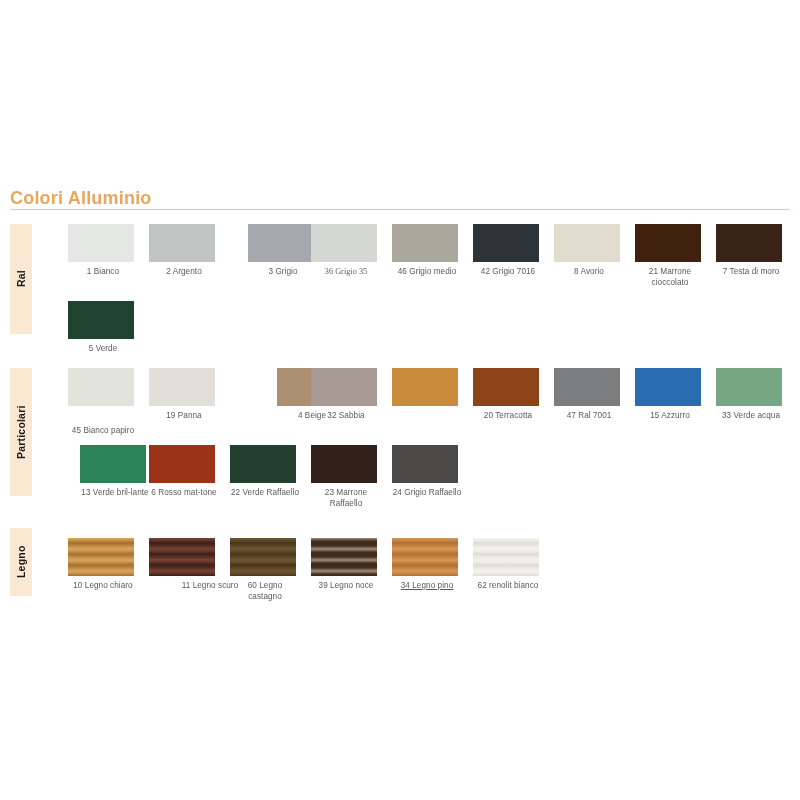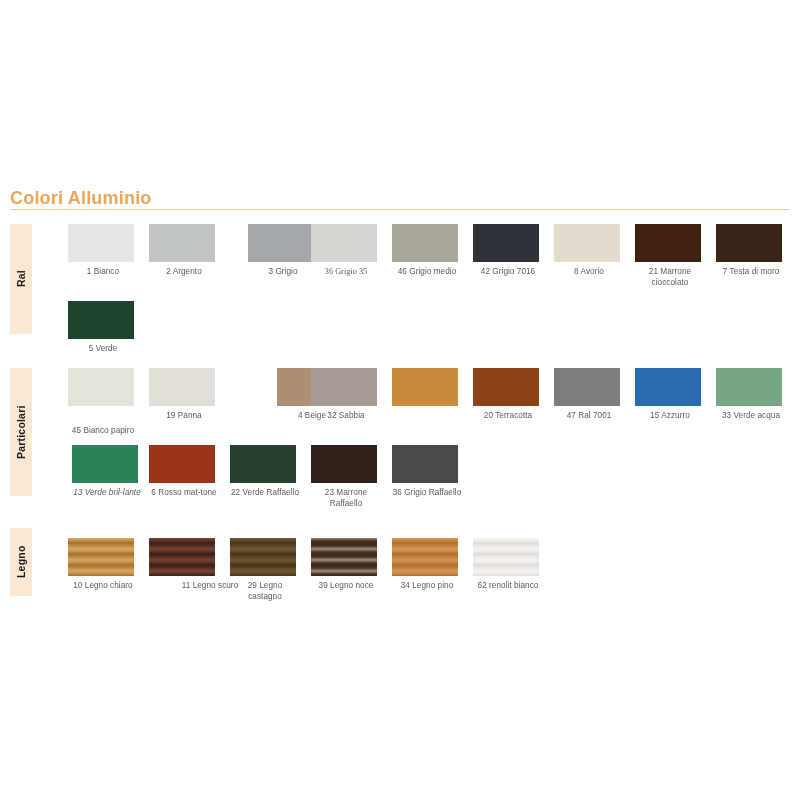--- a/index.html
+++ b/index.html
@@ -204,68 +204,68 @@
             <div class="swatch-cell" style="left: 567px;">
               <div class="swatch-chip" style="background: rgb(42, 108, 176);"></div>
               <div class="swatch-label" style="color: rgb(90, 90, 90);">15 Azzurro</div>
             </div>
             <div class="swatch-cell" style="left: 648px;">
               <div class="swatch-chip" style="background: rgb(119, 166, 132);"></div>
               <div class="swatch-label" style="color: rgb(90, 90, 90);">33 Verde acqua</div>
             </div>
           </div>
           <div class="swatch-row">
-            <div class="swatch-cell" style="left: 4px; font-style: italic;">
+            <div class="swatch-cell" style="left: 12px;">
               <div class="swatch-chip" style="background: rgb(44, 130, 87);"></div>
               <div class="swatch-label" style="color: rgb(90, 90, 90);">13 Verde bril-lante</div>
             </div>
             <div class="swatch-cell" style="left: 81px;">
               <div class="swatch-chip" style="background: rgb(154, 51, 24);"></div>
               <div class="swatch-label" style="color: rgb(90, 90, 90);">6 Rosso mat-tone</div>
             </div>
             <div class="swatch-cell" style="left: 162px;">
               <div class="swatch-chip" style="background: rgb(35, 64, 47);"></div>
               <div class="swatch-label" style="color: rgb(90, 90, 90);">22 Verde Raffaello</div>
             </div>
             <div class="swatch-cell" style="left: 243px;">
               <div class="swatch-chip" style="background: rgb(50, 33, 26);"></div>
               <div class="swatch-label" style="color: rgb(90, 90, 90);">23 Marrone Raffaello</div>
             </div>
             <div class="swatch-cell" style="left: 324px;">
               <div class="swatch-chip" style="background: rgb(76, 74, 72);"></div>
-              <div class="swatch-label" style="color: rgb(90, 90, 90);">36 Grigio Raffaello</div>
+              <div class="swatch-label" style="color: rgb(90, 90, 90);">24 Grigio Raffaello</div>
             </div>
           </div>
         </div>
       </div>
       <div class="section" style="top: 0px;">
         <div class="section-tab" style="top: 528px; height: 68px; background: rgb(251, 232, 210);">
           <div class="section-tab-label">Legno</div>
         </div>
         <div class="swatch-rows" style="top: 538px;">
           <div class="swatch-row">
             <div class="swatch-cell" style="left: 0px;">
               <div class="swatch-chip" style="background: repeating-linear-gradient(rgb(217, 167, 96) 0px, rgb(192, 138, 69) 3px, rgb(164, 112, 47) 5px, rgb(192, 138, 69) 8px, rgb(217, 167, 96) 11px);"></div>
               <div class="swatch-label" style="color: rgb(90, 90, 90);">10 Legno chiaro</div>
             </div>
             <div class="swatch-cell" style="left: 81px;">
               <div class="swatch-chip" style="background: repeating-linear-gradient(rgb(122, 67, 49) 0px, rgb(88, 48, 37) 3px, rgb(58, 31, 24) 5px, rgb(88, 48, 37) 8px, rgb(122, 67, 49) 11px);"></div>
               <div class="swatch-label" style="color: rgb(90, 90, 90); margin-left: 26px;">11 Legno scuro</div>
             </div>
             <div class="swatch-cell" style="left: 162px;">
               <div class="swatch-chip" style="background: repeating-linear-gradient(rgb(111, 86, 48) 0px, rgb(92, 70, 38) 3px, rgb(70, 52, 27) 5px, rgb(92, 70, 38) 8px, rgb(111, 86, 48) 11px);"></div>
-              <div class="swatch-label" style="color: rgb(90, 90, 90);">29 Legno castagno</div>
+              <div class="swatch-label" style="color: rgb(90, 90, 90);">60 Legno castagno</div>
             </div>
             <div class="swatch-cell" style="left: 243px;">
               <div class="swatch-chip" style="background: repeating-linear-gradient(rgba(86, 57, 36, 0.573) 0px, rgb(74, 50, 32) 3px, rgb(60, 40, 25) 5px, rgb(74, 50, 32) 8px, rgba(86, 57, 36, 0.573) 11px);"></div>
               <div class="swatch-label" style="color: rgb(90, 90, 90);">39 Legno noce</div>
             </div>
             <div class="swatch-cell" style="left: 324px;">
               <div class="swatch-chip" style="background: repeating-linear-gradient(rgb(213, 151, 90) 0px, rgb(197, 130, 63) 3px, rgb(176, 111, 47) 5px, rgb(197, 130, 63) 8px, rgb(213, 151, 90) 11px);"></div>
-              <div class="swatch-label" style="color: rgb(90, 90, 90);">34 Legno pino</div>
+              <div class="swatch-label" style="color: rgb(90, 90, 90); text-decoration: underline;">34 Legno pino</div>
             </div>
             <div class="swatch-cell" style="left: 405px;">
               <div class="swatch-chip" style="background: repeating-linear-gradient(rgb(244, 242, 239) 0px, rgb(236, 234, 230) 3px, rgb(222, 218, 212) 5px, rgb(236, 234, 230) 8px, rgb(244, 242, 239) 11px);"></div>
               <div class="swatch-label" style="color: rgb(90, 90, 90);">62 renolit bianco</div>
             </div>
           </div>
         </div>
       </div>
     </div>
 

